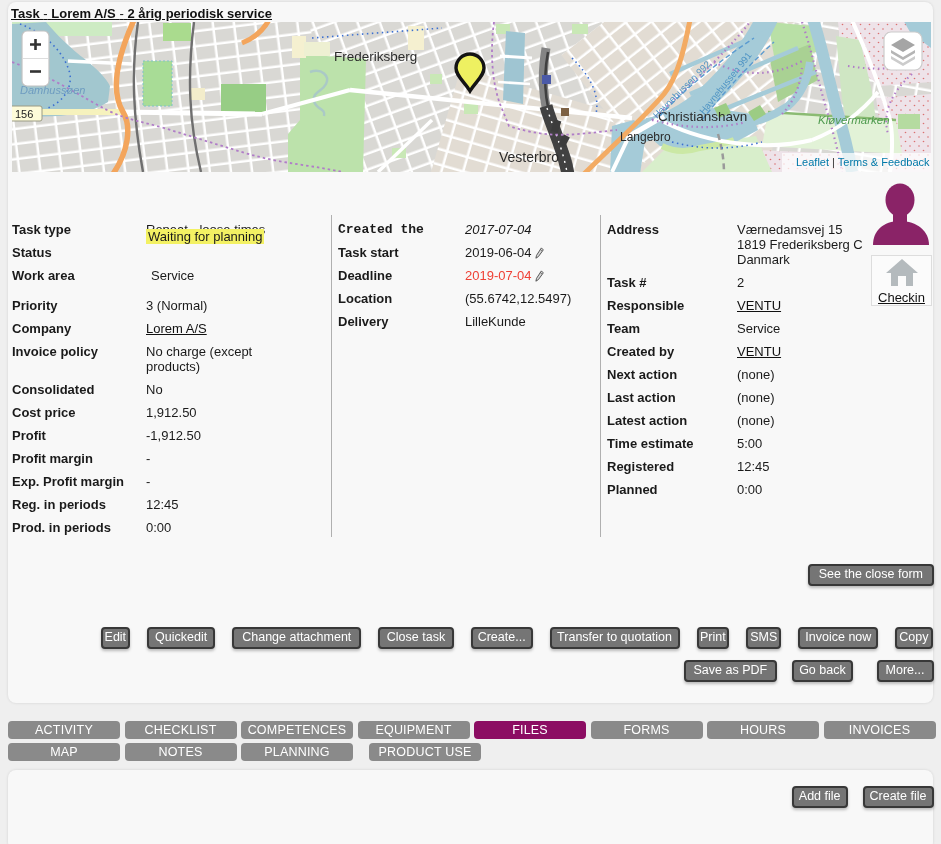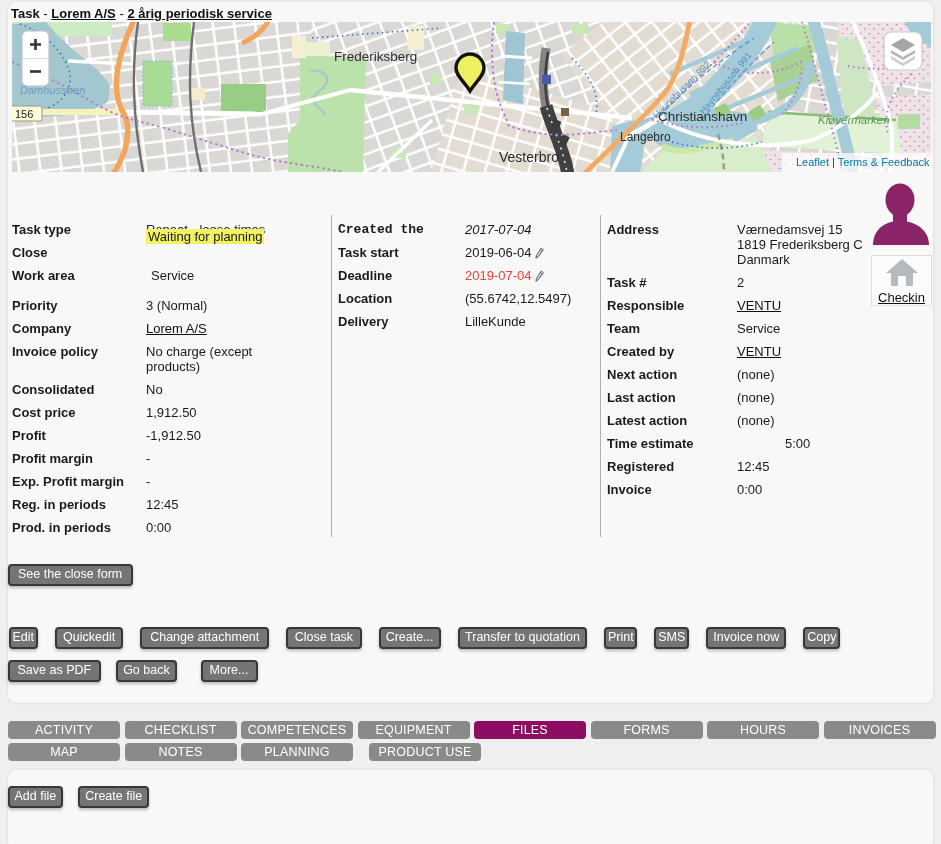--- a/index.html
+++ b/index.html
@@ -1,30 +1,30 @@
 <!DOCTYPE html>
 <html><head>
 <meta charset="utf-8">
 <style>
 * { margin:0; padding:0; box-sizing:border-box; }
 html,body { width:941px; height:844px; background:#efefef; font-family:"Liberation Sans", sans-serif; overflow:hidden; }
 #page { position:relative; width:941px; height:844px; }
 .panel { position:absolute; background:#f8f8f8; border-radius:8px; box-shadow:0 0 3px rgba(0,0,0,0.12); }
 #panel1 { left:8px; top:2px; width:925px; height:701px; }
 #panel2 { left:8px; top:770px; width:925px; height:80px; }
-#title { position:absolute; left:11px; top:6px; font-size:13px; font-weight:bold; color:#111; }
+#title { position:absolute; left:11px; top:6px; font-size:13px; font-weight:bold; color:#111;text-decoration:underline; }
 #title a { color:#111; }
 #mapbox { position:absolute; left:12px; top:22px; width:919px; height:150px; overflow:hidden; }
 #desc { position:absolute; left:11px; top:174px; font-size:13.2px; color:#1a1a1a; line-height:15px; }
 .lbl { font-weight:bold; font-size:13px; color:#1a1a1a; position:absolute; }
 .row { position:absolute; height:16px; line-height:16px; white-space:nowrap; font-size:13px; color:#1a1a1a; }
 a.blk { color:#111; text-decoration:underline; }
 .vsep { position:absolute; width:1px; background:#b0b0b0; }
 .btn { display:inline-block; background:#757575; border:2px solid #383838; border-radius:4px; color:#fff; font-size:12.5px; font-family:"Liberation Sans",sans-serif; padding:1px 5px 2px; line-height:15px; box-shadow:0 2px 3px rgba(0,0,0,0.25); white-space:nowrap; margin:0 7.5px; }
-.btnrow { position:absolute; left:0; width:941px; text-align:left; }
+.btnrow { position:absolute; left:0; width:941px; text-align:right; }
 .tab { position:absolute; height:18px; width:112px; background:#8a8a8a; border-radius:4px; color:#fff; font-size:12.5px; line-height:18px; text-align:center; letter-spacing:0.2px; }
 .tab.active { background:#8c0d63; }
 #row1 .btn { margin:0 8.5px; }
 #folders { position:absolute; left:8px; top:831px; width:925px; height:13px; background:#ececec; border-top:1px solid #c6c6c6; }
 .pencil { color:#777; font-size:12px; }
 </style>
 </head>
 <body>
 <div id="page">
   <div class="panel" id="panel1"></div>
@@ -196,21 +196,21 @@
       <path d="M879,34 L891,41 L903,34 L903,37 L891,44 L879,37 Z" fill="#cccccc"></path>
     </g>
   </svg>
   </div>
 
   <div class="vsep" style="left:331px; top:215px; height:322px;"></div>
   <div class="vsep" style="left:600px; top:215px; height:322px;"></div>
 
   <div class="row" style="left:12px; top:222px;"><span class="lbl" style="position:static">Task type</span></div>
   <div class="row" style="left:146px; top:222px;">Repeat - loose times</div>
-  <div class="row" style="left:12px; top:245px;"><span class="lbl" style="position:static">Close</span></div>
+  <div class="row" style="left:12px; top:245px;"><span class="lbl" style="position:static">Status</span></div>
   <div class="row" style="left:146px; top:229px;"><span style="background:#f3f163; padding:0 2px;">Waiting for planning</span></div>
   <div class="row" style="left:12px; top:268px;"><span class="lbl" style="position:static">Work area</span></div>
   <div class="row" style="left:151px; top:268px;">Service</div>
   <div class="row" style="left:12px; top:298px;"><span class="lbl" style="position:static">Priority</span></div>
   <div class="row" style="left:146px; top:298px;">3 (Normal)</div>
   <div class="row" style="left:12px; top:321px;"><span class="lbl" style="position:static">Company</span></div>
   <div class="row" style="left:146px; top:321px;"><a class="blk" href="#">Lorem A/S</a></div>
   <div class="row" style="left:12px; top:344px;"><span class="lbl" style="position:static">Invoice policy</span></div>
   <div class="row" style="left:146px; top:344px; height:30px; line-height:15px;">No charge (except<br>products)</div>
   <div class="row" style="left:12px; top:382px;"><span class="lbl" style="position:static">Consolidated</span></div>
@@ -255,24 +255,24 @@
   <div class="row" style="left:737px; top:321px;">Service</div>
   <div class="row" style="left:607px; top:344px;"><span class="lbl" style="position:static">Created by</span></div>
   <div class="row" style="left:737px; top:344px;"><a class="blk" href="#">VENTU</a></div>
   <div class="row" style="left:607px; top:367px;"><span class="lbl" style="position:static">Next action</span></div>
   <div class="row" style="left:737px; top:367px;">(none)</div>
   <div class="row" style="left:607px; top:390px;"><span class="lbl" style="position:static">Last action</span></div>
   <div class="row" style="left:737px; top:390px;">(none)</div>
   <div class="row" style="left:607px; top:413px;"><span class="lbl" style="position:static">Latest action</span></div>
   <div class="row" style="left:737px; top:413px;">(none)</div>
   <div class="row" style="left:607px; top:436px;"><span class="lbl" style="position:static">Time estimate</span></div>
-  <div class="row" style="left:737px; top:436px;margin-left:48px;">5:00</div>
+  <div class="row" style="left:737px; top:436px;">5:00</div>
   <div class="row" style="left:607px; top:459px;"><span class="lbl" style="position:static">Registered</span></div>
   <div class="row" style="left:737px; top:459px;">12:45</div>
-  <div class="row" style="left:607px; top:482px;"><span class="lbl" style="position:static">Invoice</span></div>
+  <div class="row" style="left:607px; top:482px;"><span class="lbl" style="position:static">Planned</span></div>
   <div class="row" style="left:737px; top:482px;">0:00</div>
 
   <svg style="position:absolute; left:869px; top:183px;" width="64" height="63" viewBox="0 0 64 63">
     <ellipse cx="31" cy="17" rx="14.5" ry="16.5" fill="#8a2367"></ellipse>
     <rect x="24" y="28" width="14" height="12" fill="#8a2367"></rect>
     <path d="M4,62 C4,48 14,38 31,38 C48,38 60,48 60,62 Z" fill="#8a2367"></path>
   </svg>
 
   <div style="position:absolute; left:871px; top:255px; width:61px; height:51px; border:1px solid #ddd; background:#fbfbfb; text-align:center;">
     <svg width="34" height="29" viewBox="0 0 34 29" style="margin-top:2px;">

